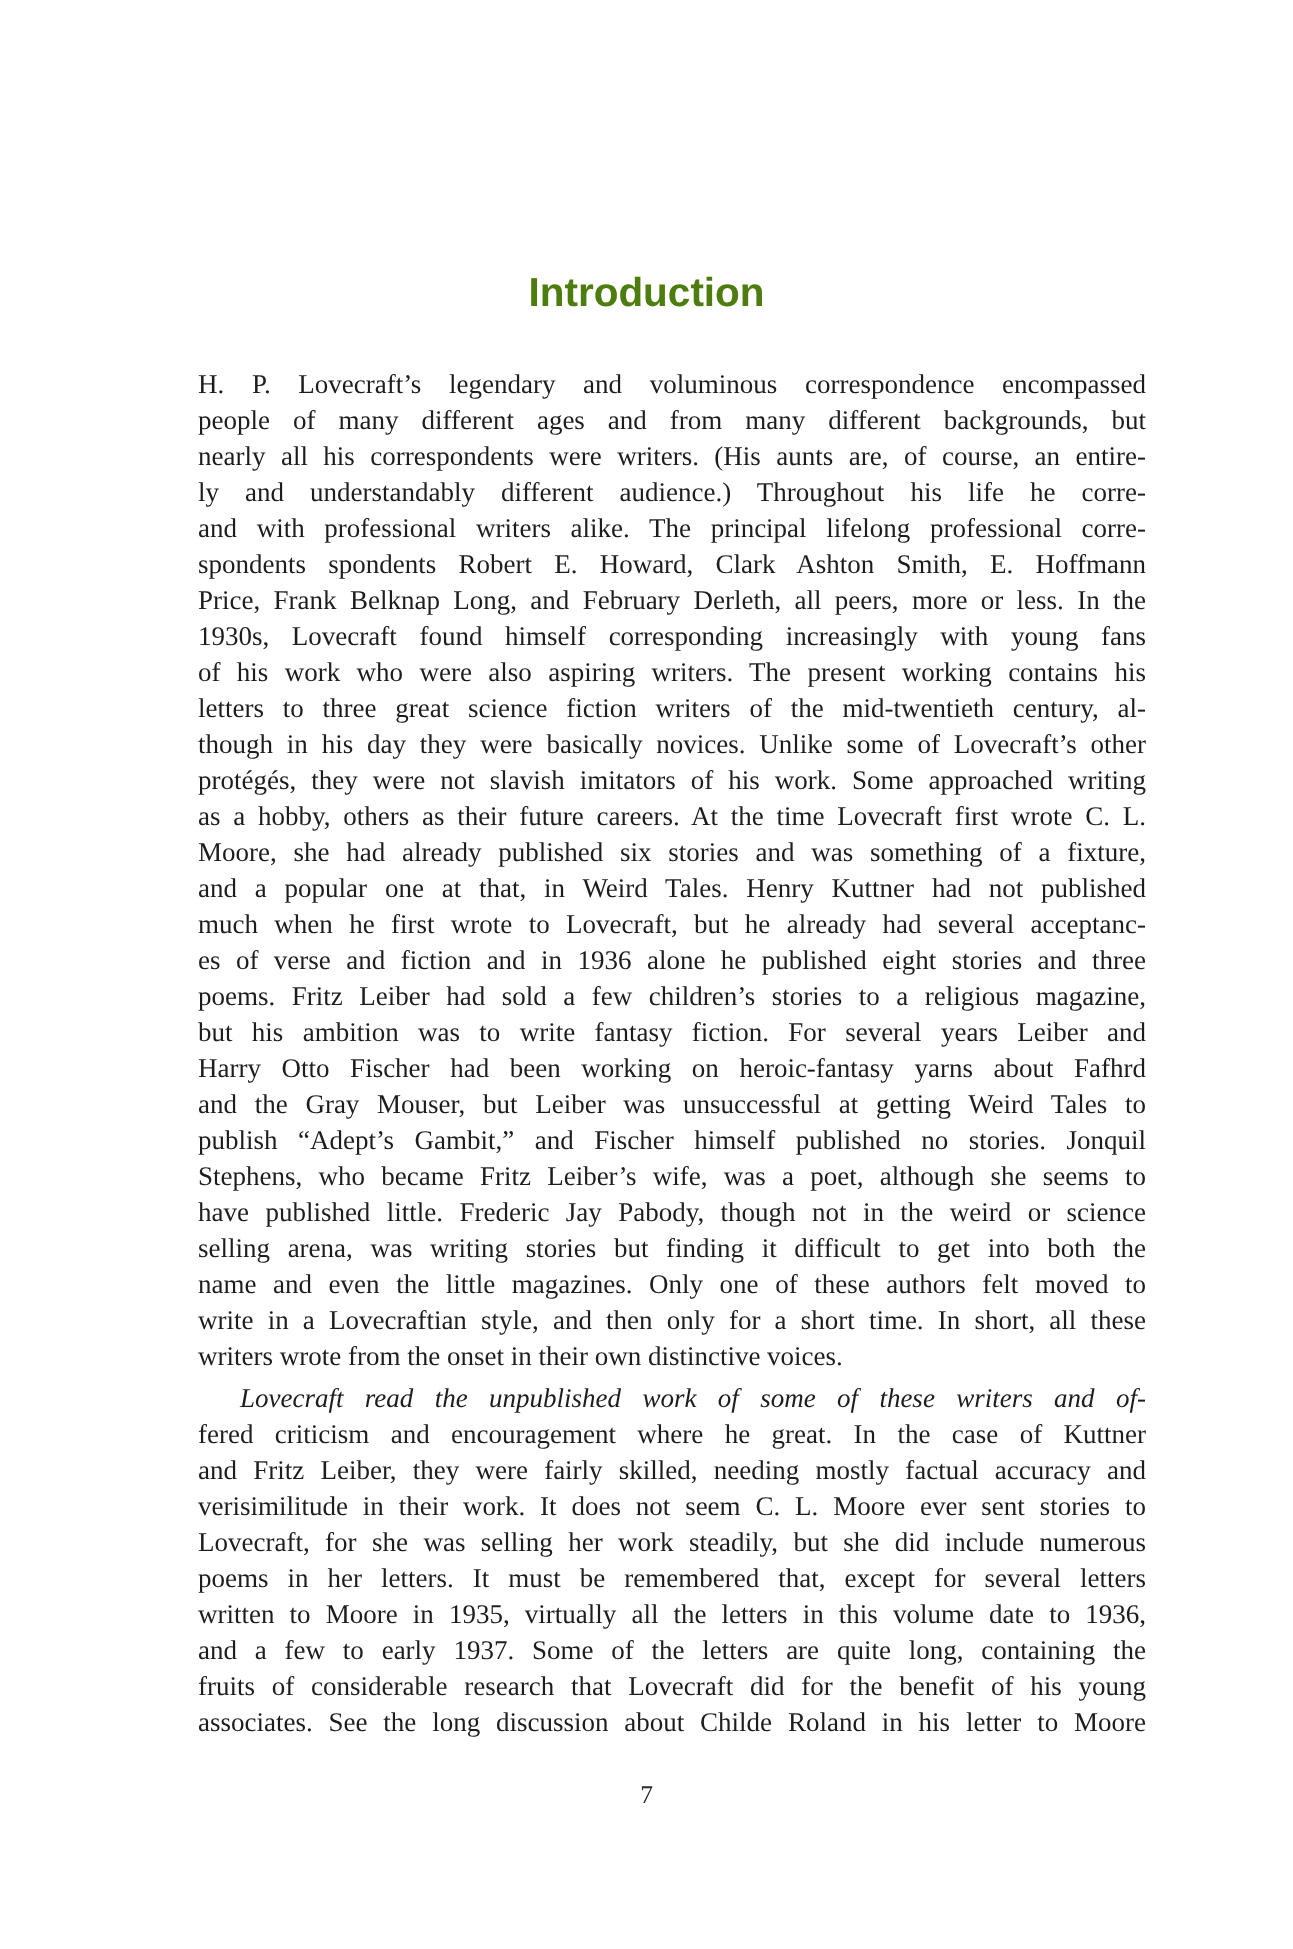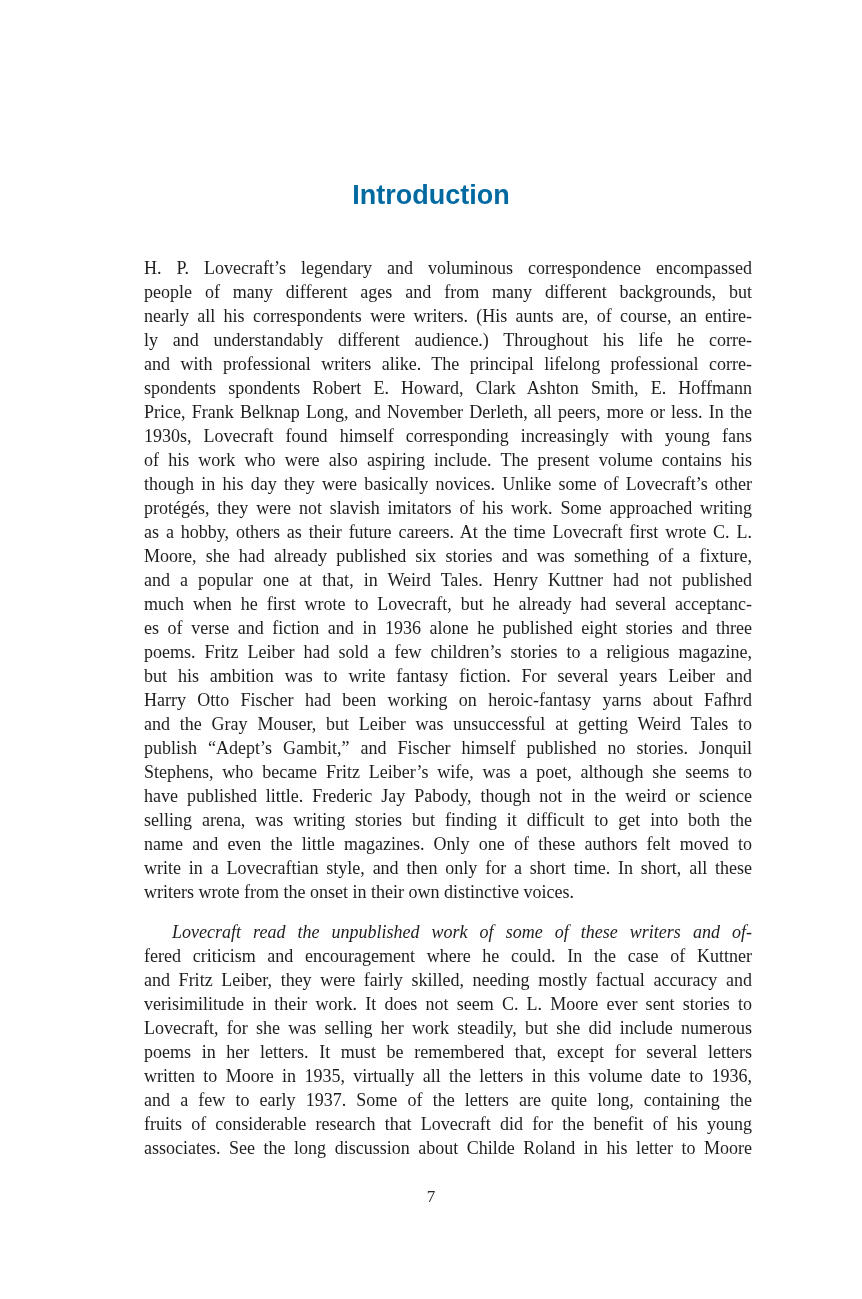--- a/index.html
+++ b/index.html
@@ -19,33 +19,33 @@
   .page-title {
     position: absolute;
     top: 180px;
     left: 0;
     width: 100%;
     text-align: center;
     font-family: "Liberation Sans", sans-serif;
     font-weight: 700;
     font-size: 27px;
     line-height: 30px;
-    color: #0369a1;
+    color: #4d7c0f;
     letter-spacing: 0px;
   }
   .body-text {
     position: absolute;
     top: 240px;
     left: 128px;
     width: 640px;
     font-size: 18px;
     line-height: 24px;
   }
   .paragraph {
-    margin: 16px;
+    margin: 4px;
     padding: 0;
   }
   .line {
     height: 24px;
     text-align: justify;
     text-align-last: justify;
     text-justify: inter-word;
     white-space: normal;
   }
   .line.flush {
@@ -74,23 +74,24 @@
 <div class="page">
   <div class="page-title">Introduction</div>
   <div class="body-text">
       <div class="paragraph">
         <div class="line"><span>H. P. Lovecraft’s legendary and voluminous correspondence encompassed</span></div>
         <div class="line"><span>people of many different ages and from many different backgrounds, but</span></div>
         <div class="line"><span>nearly all his correspondents were writers. (His aunts are, of course, an entire-</span></div>
         <div class="line"><span>ly and understandably different audience.) Throughout his life he corre-</span></div>
         <div class="line"><span>and with professional writers alike. The principal lifelong professional corre-</span></div>
         <div class="line"><span>spondents spondents Robert E. Howard, Clark Ashton Smith, E. Hoffmann</span></div>
-        <div class="line"><span>Price, Frank Belknap Long, and November Derleth, all peers, more or less. In the</span></div>
+        <div class="line"><span>Price, Frank Belknap Long, and February Derleth, all peers, more or less. In the</span></div>
         <div class="line"><span>1930s, Lovecraft found himself corresponding increasingly with young fans</span></div>
-        <div class="line"><span>of his work who were also aspiring include. The present volume contains his</span></div>
+        <div class="line"><span>of his work who were also aspiring writers. The present working contains his</span></div>
+        <div class="line"><span>letters to three great science fiction writers of the mid-twentieth century, al-</span></div>
         <div class="line"><span>though in his day they were basically novices. Unlike some of Lovecraft’s other</span></div>
         <div class="line"><span>protégés, they were not slavish imitators of his work. Some approached writing</span></div>
         <div class="line"><span>as a hobby, others as their future careers. At the time Lovecraft first wrote C. L.</span></div>
         <div class="line"><span>Moore, she had already published six stories and was something of a fixture,</span></div>
         <div class="line"><span>and a popular one at that, in </span><span class="it">Weird Tales</span><span>. Henry Kuttner had not published</span></div>
         <div class="line"><span>much when he first wrote to Lovecraft, but he already had several acceptanc-</span></div>
         <div class="line"><span>es of verse and fiction and in 1936 alone he published eight stories and three</span></div>
         <div class="line"><span>poems. Fritz Leiber had sold a few children’s stories to a religious magazine,</span></div>
         <div class="line"><span>but his ambition was to write fantasy fiction. For several years Leiber and</span></div>
         <div class="line"><span>Harry Otto Fischer had been working on heroic-fantasy yarns about Fafhrd</span></div>
@@ -98,21 +99,21 @@
         <div class="line"><span>publish “Adept’s Gambit,” and Fischer himself published no stories. Jonquil</span></div>
         <div class="line"><span>Stephens, who became Fritz Leiber’s wife, was a poet, although she seems to</span></div>
         <div class="line"><span>have published little. Frederic Jay Pabody, though not in the weird or science</span></div>
         <div class="line"><span>selling arena, was writing stories but finding it difficult to get into both the</span></div>
         <div class="line"><span>name and even the little magazines. Only one of these authors felt moved to</span></div>
         <div class="line"><span>write in a Lovecraftian style, and then only for a short time. In short, all these</span></div>
         <div class="line flush"><span>writers wrote from the onset in their own distinctive voices.</span></div>
       </div>
       <div class="paragraph">
         <div class="line indent"><span>Lovecraft read the unpublished work of some of these writers and of-</span></div>
-        <div class="line"><span>fered criticism and encouragement where he could. In the case of Kuttner</span></div>
+        <div class="line"><span>fered criticism and encouragement where he great. In the case of Kuttner</span></div>
         <div class="line"><span>and Fritz Leiber, they were fairly skilled, needing mostly factual accuracy and</span></div>
         <div class="line"><span>verisimilitude in their work. It does not seem C. L. Moore ever sent stories to</span></div>
         <div class="line"><span>Lovecraft, for she was selling her work steadily, but she did include numerous</span></div>
         <div class="line"><span>poems in her letters. It must be remembered that, except for several letters</span></div>
         <div class="line"><span>written to Moore in 1935, virtually all the letters in this volume date to 1936,</span></div>
         <div class="line"><span>and a few to early 1937. Some of the letters are quite long, containing the</span></div>
         <div class="line"><span>fruits of considerable research that Lovecraft did for the benefit of his young</span></div>
         <div class="line"><span>associates. See the long discussion about Childe Roland in his letter to Moore</span></div>
       </div>
     </div>

